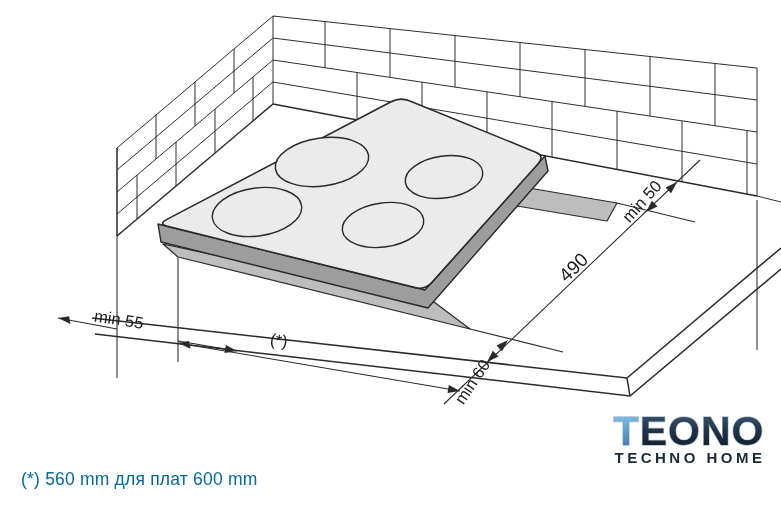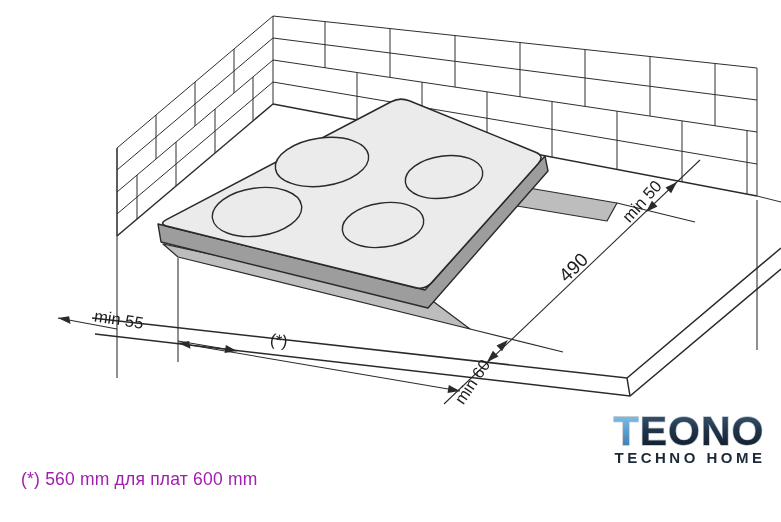--- a/index.html
+++ b/index.html
@@ -8,21 +8,21 @@
     font-family:"Liberation Sans", sans-serif;
   }
   #drawing{position:absolute;left:0;top:0;}
   .tile-line{stroke:#2e2e2e;stroke-width:1;fill:none;}
   .struct-line{stroke:#2a2a2a;stroke-width:1.5;fill:none;}
   .dim-line{stroke:#2a2a2a;stroke-width:1.05;fill:none;}
   .arrow{fill:#2a2a2a;stroke:none;}
   .dim-text{fill:#1d1d1d;font-size:16.5px;text-anchor:middle;}
   .dim-text-big{fill:#1d1d1d;font-size:19px;text-anchor:middle;}
   #caption{
-    position:absolute;left:21px;top:469px;font-size:17.5px;color:#a21caf;
+    position:absolute;left:21px;top:469px;font-size:17.5px;color:#0369a1;
     letter-spacing:0.2px;white-space:nowrap;
   }
   .brand-text{
     font-size:41px;font-weight:bold;letter-spacing:1px;text-anchor:middle;
     stroke:#b6c0ca;stroke-width:1.3px;paint-order:stroke;
   }
   .tagline-text{
     font-size:15px;font-weight:bold;letter-spacing:3.5px;text-anchor:middle;fill:#1c2a38;
   }
 </style>

